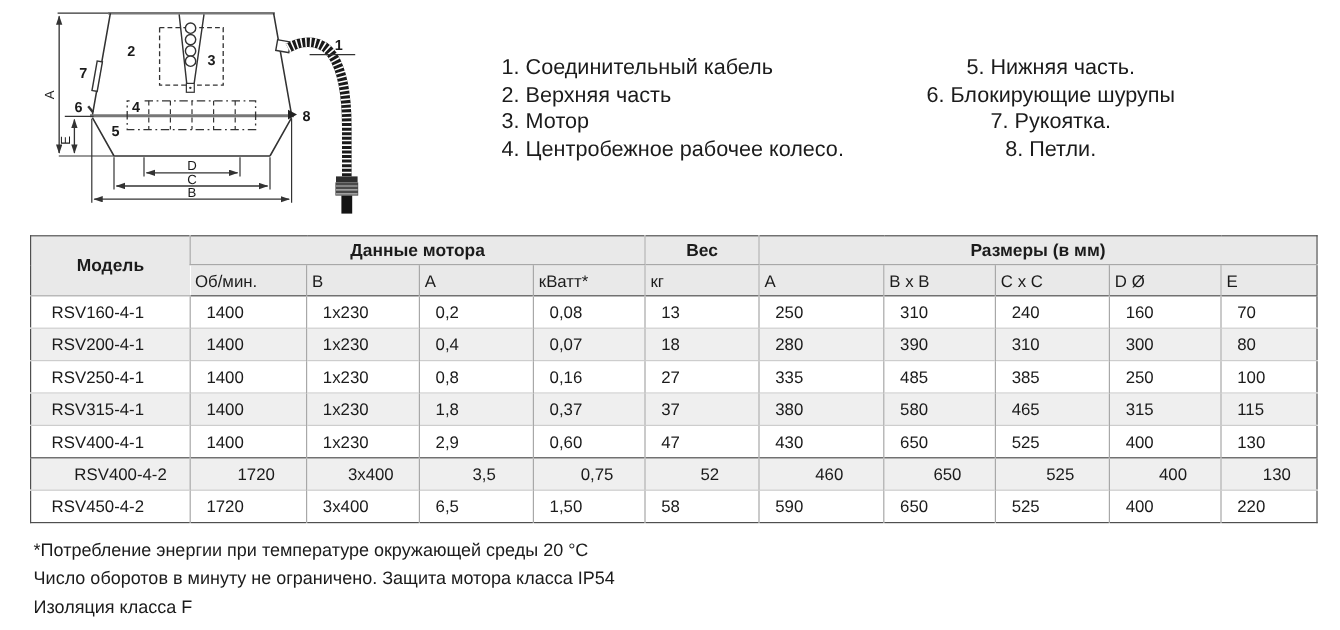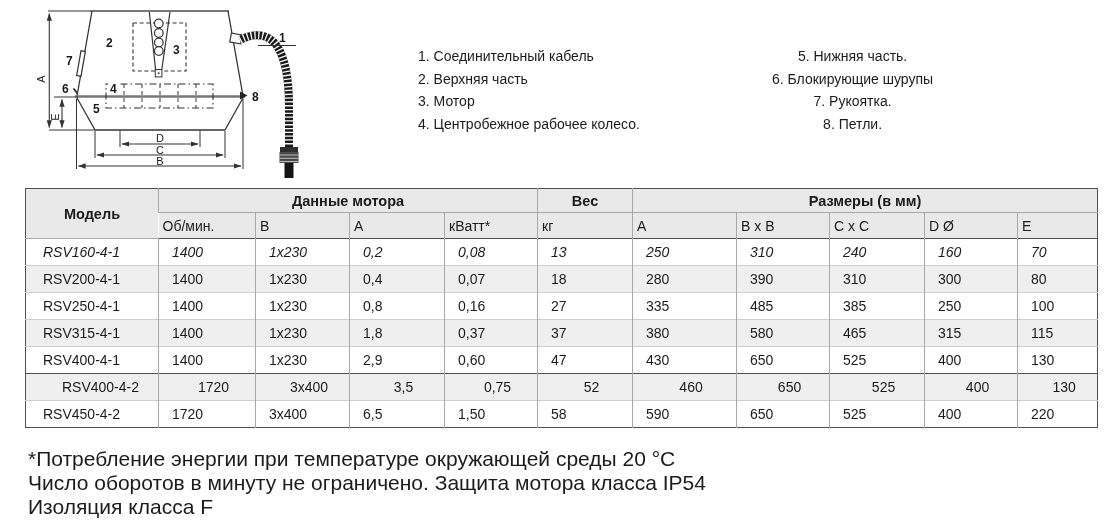--- a/index.html
+++ b/index.html
@@ -5,44 +5,44 @@
   html,body{margin:0;padding:0;background:#fff;}
   body{font-family:"Liberation Sans","DejaVu Sans",sans-serif;color:#1b1b1b;}
   #page{position:relative;width:1117px;height:525px;background:#fff;overflow:hidden;}
 
   
   #diagram{position:absolute;left:0;top:0;width:320px;height:186px;}
   .dlabel{font-size:12px;font-weight:600;fill:#1b1b1b;}
   .dimlabel{font-size:11px;font-weight:400;fill:#1b1b1b;}
 
   
-  .legend{position:absolute;top:45px;font-size:14px;line-height:22.5px;}
+  .legend{position:absolute;top:45px;font-size:18px;line-height:22.5px;}
   #legend-left{left:418px;}
   #legend-right{left:772px;text-align:center;}
   .legend div{white-space:nowrap;}
 
   
-  #spec-table-wrap{position:absolute;left:25px;top:188px;border-radius:32px;}
+  #spec-table-wrap{position:absolute;left:25px;top:196px;border-radius:32px;}
   table{border-collapse:collapse;table-layout:fixed;width:1072px;font-size:14px;color:#1b1b1b;}
   table{border:1.5px solid #4f4f4f;}
   th,td{padding:0 0 0 13px;text-align:left;overflow:hidden;white-space:nowrap;}
   thead th{background:#e9e9e9;font-weight:400;}
   tr.group-row th{font-weight:700;text-align:center;font-size:14.5px;height:23px;border-bottom:1px solid #a8a8a8;padding:0;}
   th.model-head{font-weight:700;text-align:center;font-size:14.5px;padding:0;border-bottom:none;}
   tr.sub-row th{height:25px;padding-left:4px;border-left:1px solid #a8a8a8;}
   tr.group-row th{border-left:1px solid #a8a8a8;}
   tr.group-row th:first-child,tr.sub-row th:first-child{border-left:none;}
   tbody td{height:26px;border-left:1px solid #a8a8a8;border-top:1px solid #cdcdcd;}
   tbody td:first-child{border-left:none;padding-left:17px;}
   tbody tr:nth-child(even){background:#efefef;}
-  tbody tr:first-child td{border-top:1.5px solid #4f4f4f;font-style:italic;}
+  tbody tr:first-child td{border-top:1.5px solid #4f4f4f;}
   tbody tr.group-start td{border-top:1.5px solid #4f4f4f;text-align:center;}
 
   
-  #footnotes{position:absolute;left:28px;top:447px;font-size:21px;line-height:24px;}
+  #footnotes{position:absolute;left:28px;top:447px;font-size:15px;line-height:24px;}
 </style>
 </head>
 <body>
 
 <div id="page">
 
   <svg id="diagram" viewBox="0 0 320 186" xmlns="http://www.w3.org/2000/svg">
     <defs>
       <marker id="arr" markerWidth="8" markerHeight="6" refX="6.5" refY="2.4" orient="auto-start-reverse">
         <path d="M0,0 L7,2.4 L0,4.8 z" fill="#333"></path>

